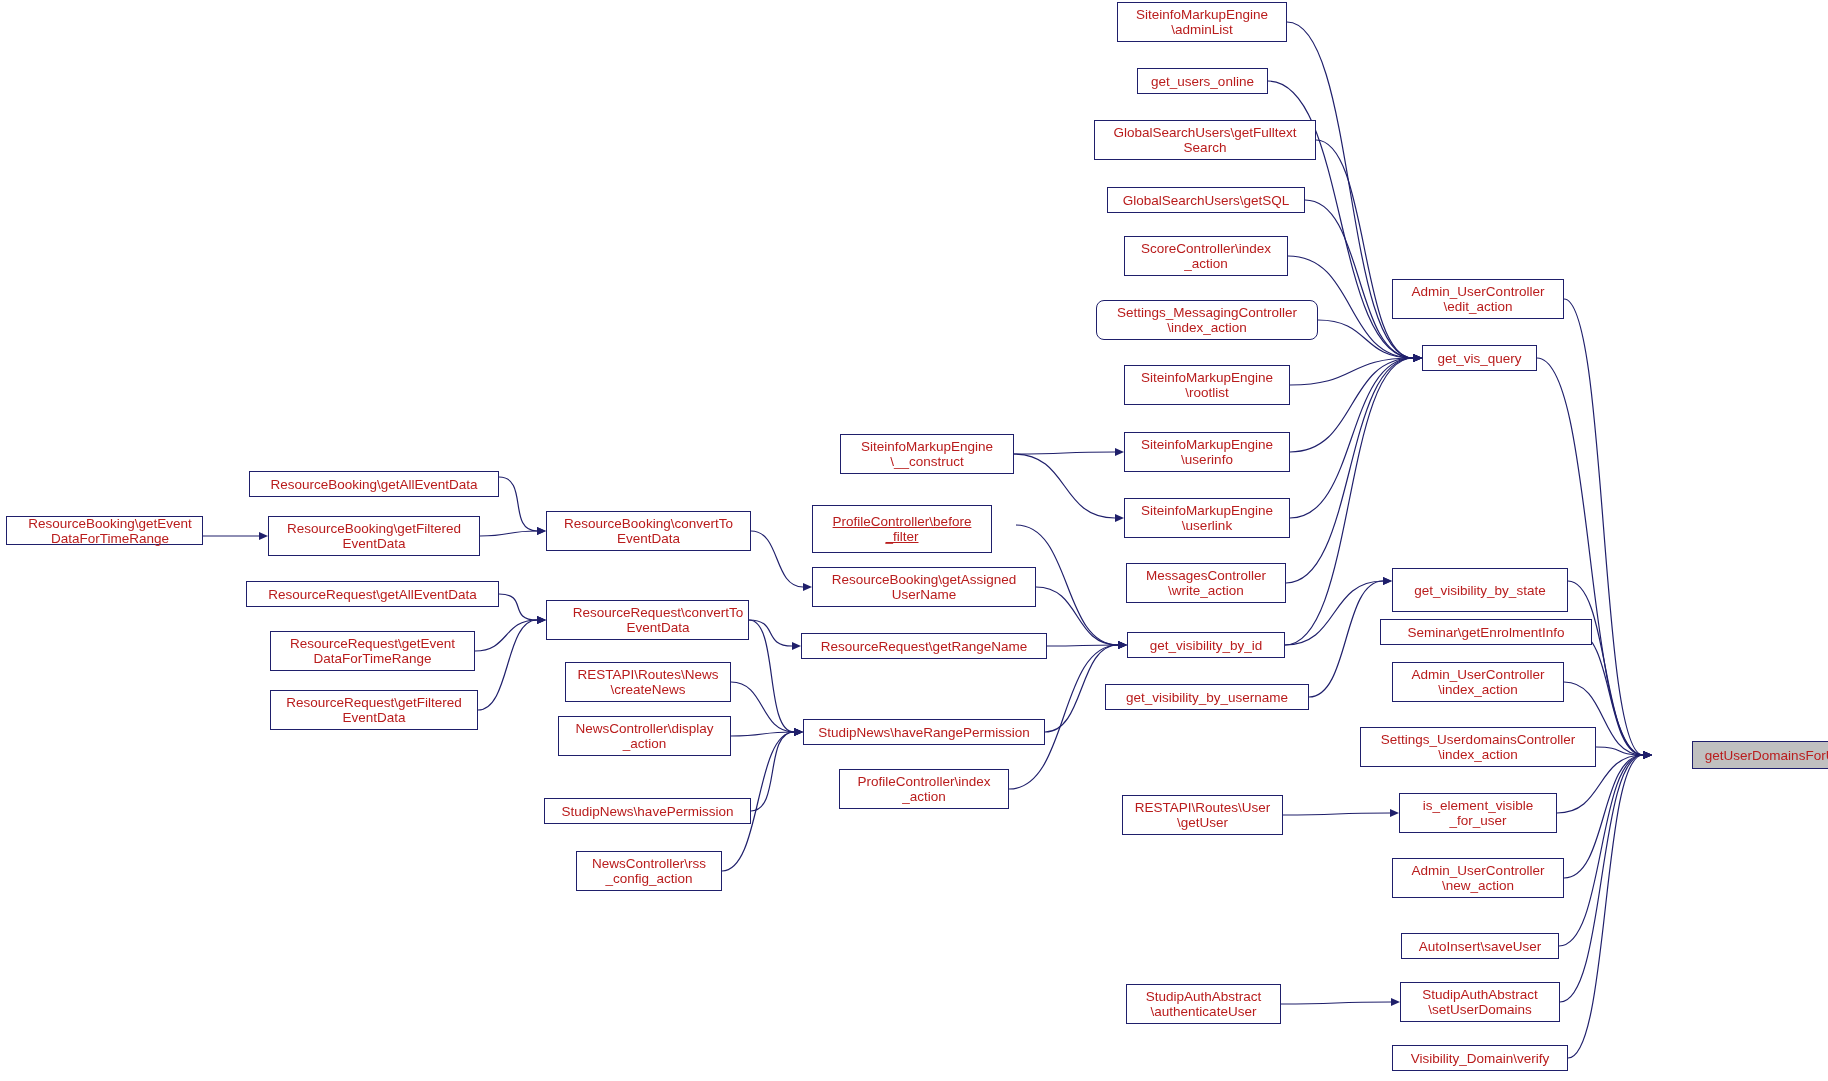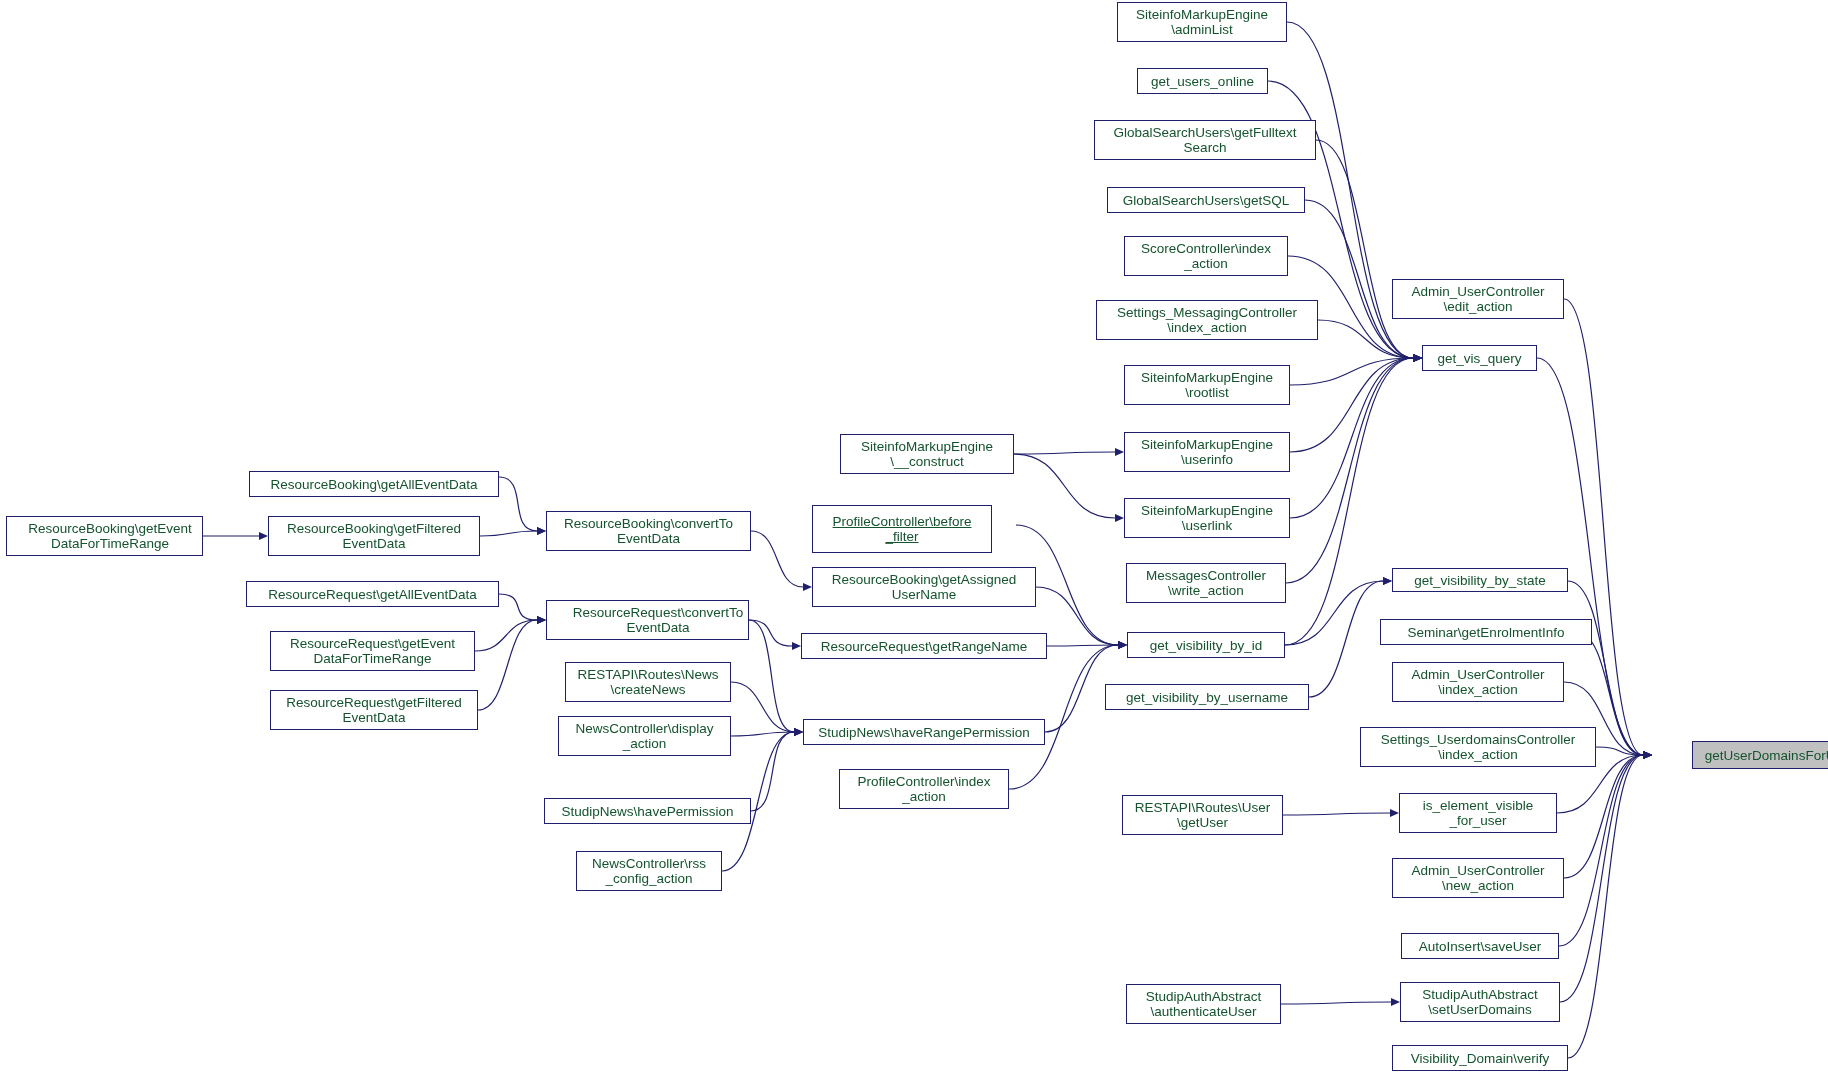--- a/index.html
+++ b/index.html
@@ -13,21 +13,21 @@
     height: 1081px;
     background: #ffffff;
     font-family: "Liberation Sans", sans-serif;
     overflow: hidden;
   }
   .node {
     position: absolute;
     box-sizing: border-box;
     border: 1px solid #1f1f6b;
     background: #ffffff;
-    color: #14532d;
+    color: #b91c1c;
     font-size: 13.5px;
     line-height: 15px;
     display: flex;
     align-items: center;
     justify-content: center;
     text-align: center;
     white-space: pre-line;
     padding: 1px 3px;
   }
   .node.highlight {
@@ -144,21 +144,21 @@
       <path d="M1564,878 C1607.45,878 1599.55,755 1643,755"></path>
       <polygon points="1643,751 1652,755 1643,759"></polygon>
       <path d="M1559,946 C1605.2,946 1596.8,755 1643,755"></path>
       <polygon points="1643,751 1652,755 1643,759"></polygon>
       <path d="M1560,1002 C1605.65,1002 1597.35,755 1643,755"></path>
       <polygon points="1643,751 1652,755 1643,759"></polygon>
       <path d="M1568,1058 C1609.25,1058 1601.75,755 1643,755"></path>
       <polygon points="1643,751 1652,755 1643,759"></polygon>
     </svg>
   <div id="node-layer">
-      <div class="node" style="left: 6px; top: 516px; width: 197px; height: 40px; padding-left: 14px;">ResourceBooking\getEvent
+      <div class="node" style="left: 6px; top: 516px; width: 197px; height: 29px; padding-left: 14px;">ResourceBooking\getEvent
 DataForTimeRange</div>
       <div class="node" style="left: 249px; top: 464px; width: 250px; height: 26px; margin-top: 7px;">ResourceBooking\getAllEventData</div>
       <div class="node" style="left: 268px; top: 516px; width: 212px; height: 40px;">ResourceBooking\getFiltered
 EventData</div>
       <div class="node" style="left: 246px; top: 581px; width: 253px; height: 26px;">ResourceRequest\getAllEventData</div>
       <div class="node" style="left: 270px; top: 631px; width: 205px; height: 40px;">ResourceRequest\getEvent
 DataForTimeRange</div>
       <div class="node" style="left: 270px; top: 690px; width: 208px; height: 40px;">ResourceRequest\getFiltered
 EventData</div>
       <div class="node" style="left: 546px; top: 511px; width: 205px; height: 40px;">ResourceBooking\convertTo
@@ -187,36 +187,36 @@
       <div class="node" style="left: 1122px; top: 795px; width: 161px; height: 40px;">RESTAPI\Routes\User
 \getUser</div>
       <div class="node" style="left: 1117px; top: 2px; width: 170px; height: 40px;">SiteinfoMarkupEngine
 \adminList</div>
       <div class="node" style="left: 1137px; top: 68px; width: 131px; height: 26px;">get_users_online</div>
       <div class="node" style="left: 1094px; top: 120px; width: 222px; height: 40px;">GlobalSearchUsers\getFulltext
 Search</div>
       <div class="node" style="left: 1107px; top: 187px; width: 198px; height: 26px;">GlobalSearchUsers\getSQL</div>
       <div class="node" style="left: 1124px; top: 236px; width: 164px; height: 40px;">ScoreController\index
 _action</div>
-      <div class="node" style="left: 1096px; top: 300px; width: 222px; height: 40px;">Settings_MessagingController
+      <div class="node" style="left: 1096px; top: 300px; width: 222px; height: 40px; border-radius: 8px;">Settings_MessagingController
 \index_action</div>
       <div class="node" style="left: 1124px; top: 365px; width: 166px; height: 40px;">SiteinfoMarkupEngine
 \rootlist</div>
       <div class="node" style="left: 1124px; top: 432px; width: 166px; height: 40px;">SiteinfoMarkupEngine
 \userinfo</div>
       <div class="node" style="left: 1124px; top: 498px; width: 166px; height: 40px;">SiteinfoMarkupEngine
 \userlink</div>
       <div class="node" style="left: 1126px; top: 563px; width: 160px; height: 40px;">MessagesController
 \write_action</div>
       <div class="node" style="left: 1127px; top: 632px; width: 158px; height: 26px;">get_visibility_by_id</div>
       <div class="node" style="left: 1105px; top: 684px; width: 204px; height: 26px;">get_visibility_by_username</div>
       <div class="node" style="left: 1422px; top: 345px; width: 115px; height: 26px;">get_vis_query</div>
       <div class="node" style="left: 1392px; top: 279px; width: 172px; height: 40px;">Admin_UserController
 \edit_action</div>
-      <div class="node" style="left: 1392px; top: 568px; width: 176px; height: 24px;">get_visibility_by_state</div>
+      <div class="node" style="left: 1392px; top: 568px; width: 176px; height: 44px;">get_visibility_by_state</div>
       <div class="node" style="left: 1380px; top: 619px; width: 212px; height: 26px;">Seminar\getEnrolmentInfo</div>
       <div class="node" style="left: 1392px; top: 662px; width: 172px; height: 40px;">Admin_UserController
 \index_action</div>
       <div class="node" style="left: 1360px; top: 727px; width: 236px; height: 40px;">Settings_UserdomainsController
 \index_action</div>
       <div class="node" style="left: 1399px; top: 793px; width: 158px; height: 40px;">is_element_visible
 _for_user</div>
       <div class="node" style="left: 1392px; top: 858px; width: 172px; height: 40px;">Admin_UserController
 \new_action</div>
       <div class="node" style="left: 1401px; top: 933px; width: 158px; height: 26px;">AutoInsert\saveUser</div>

